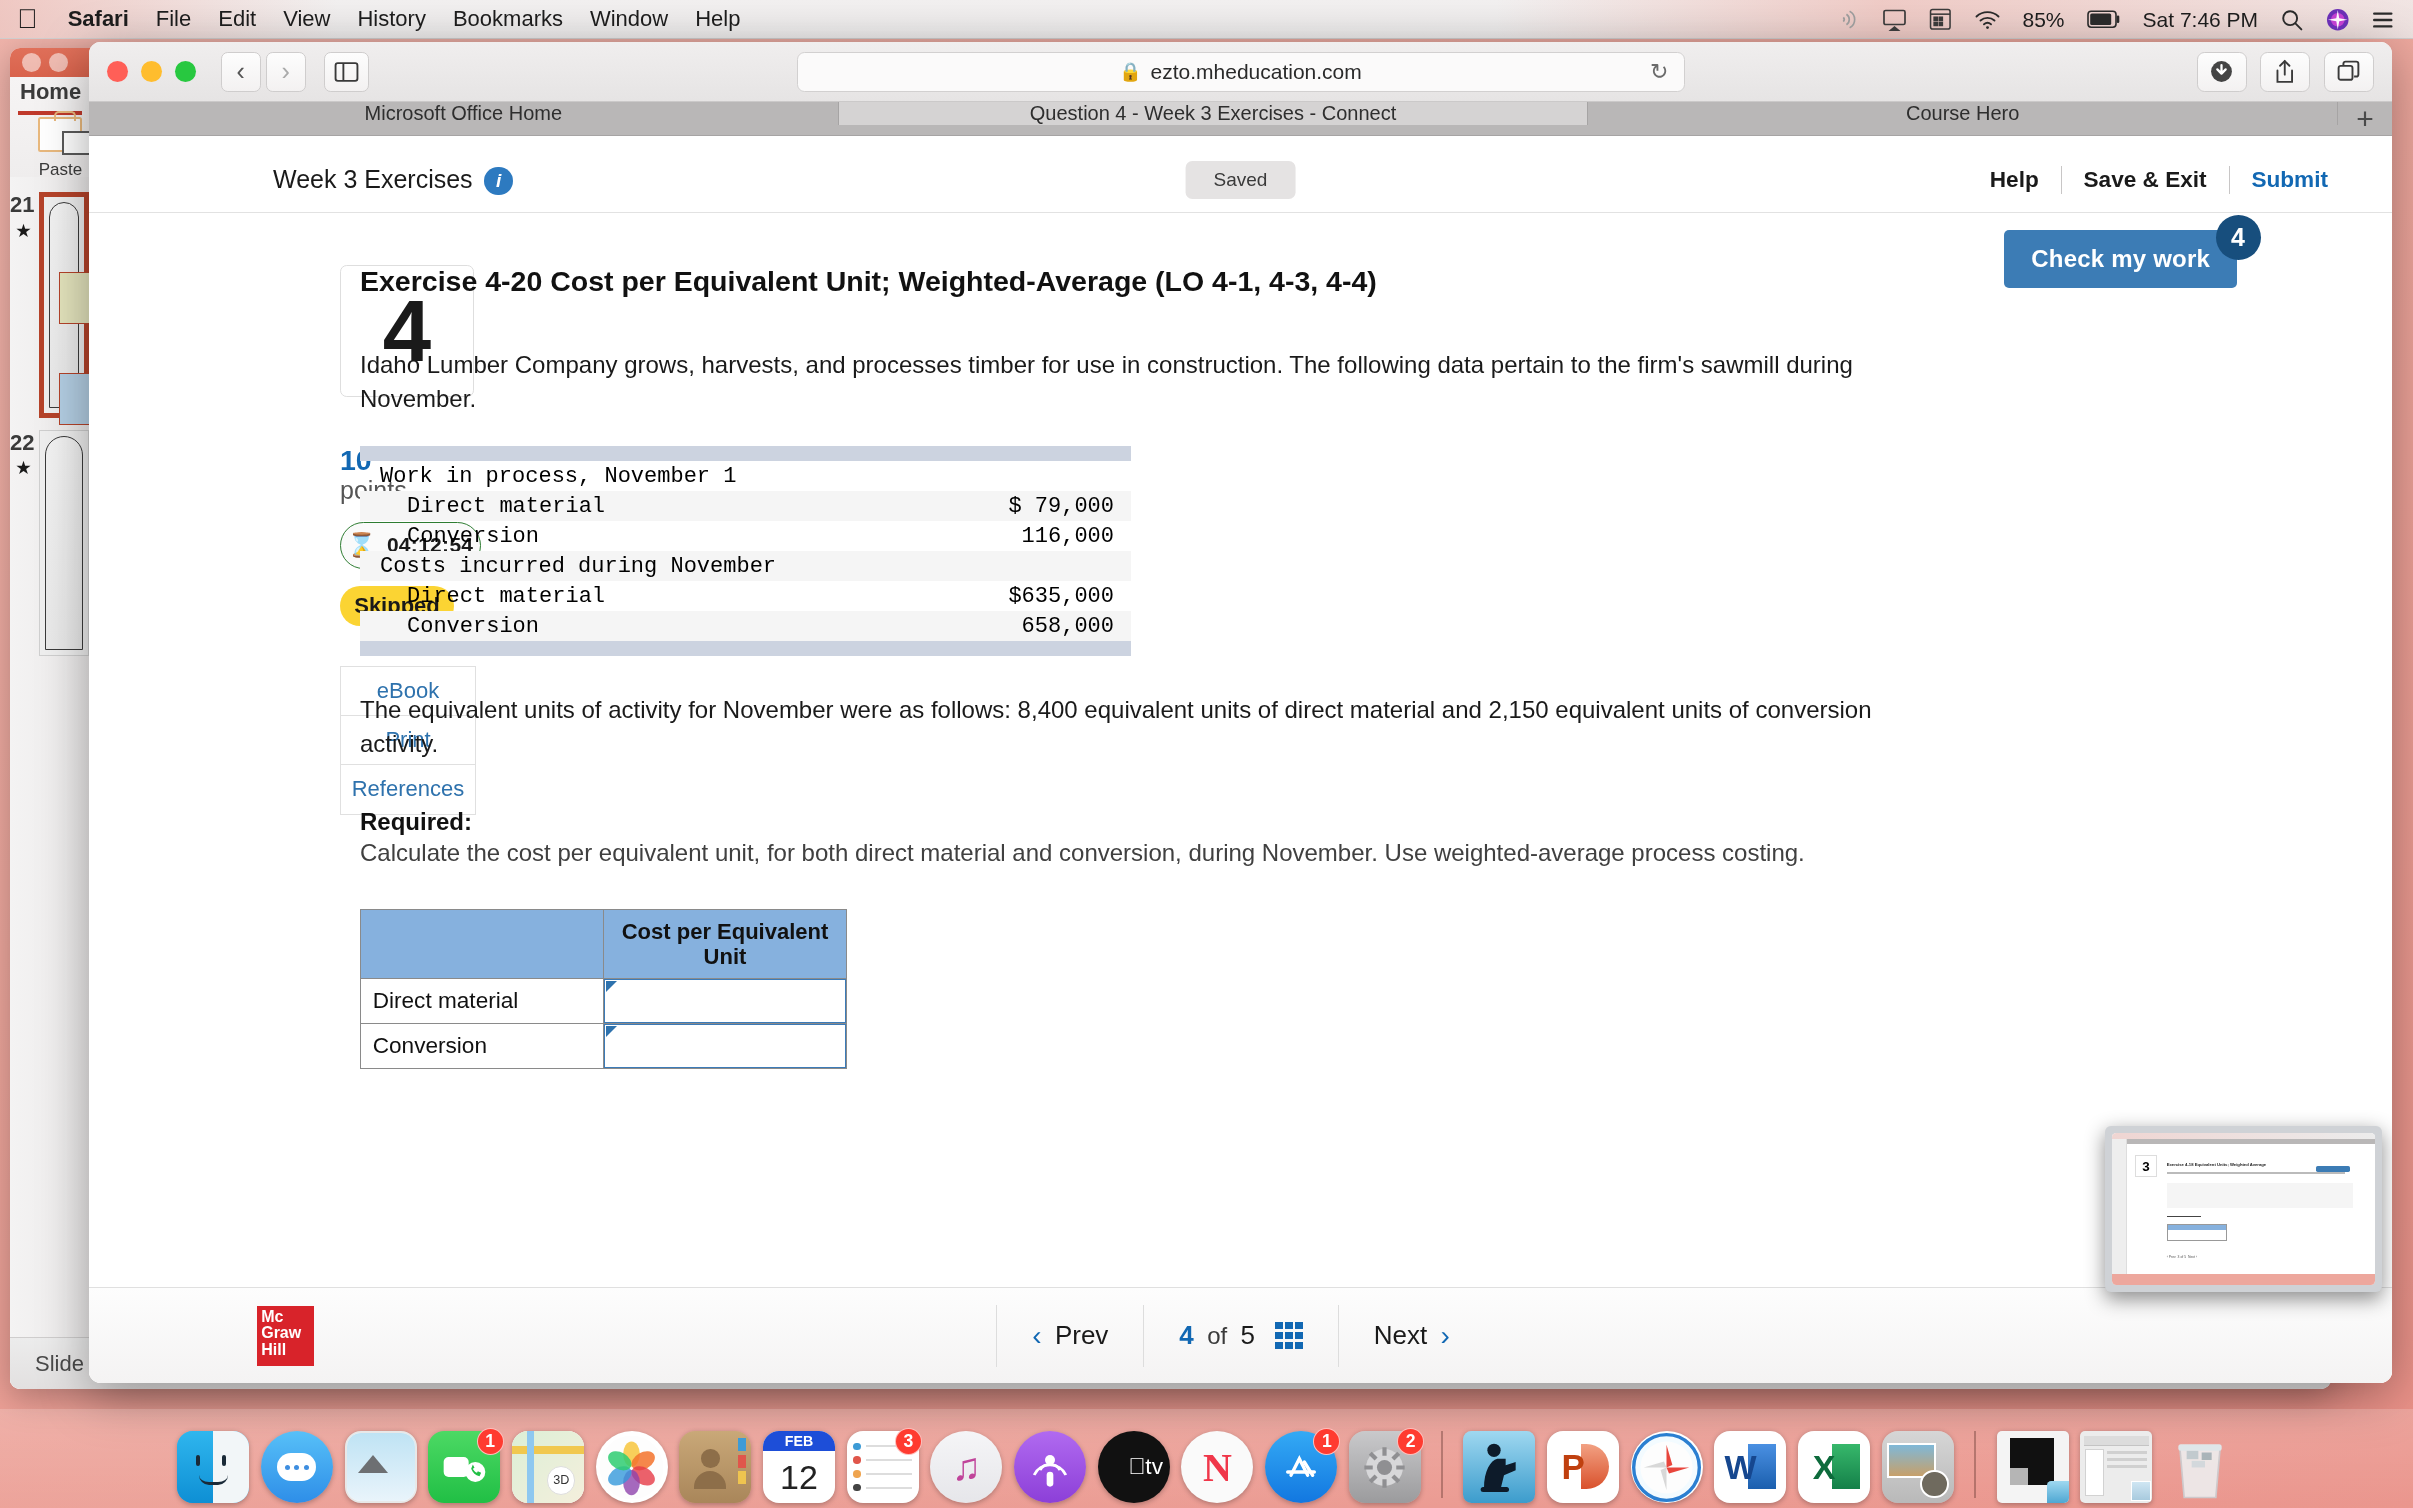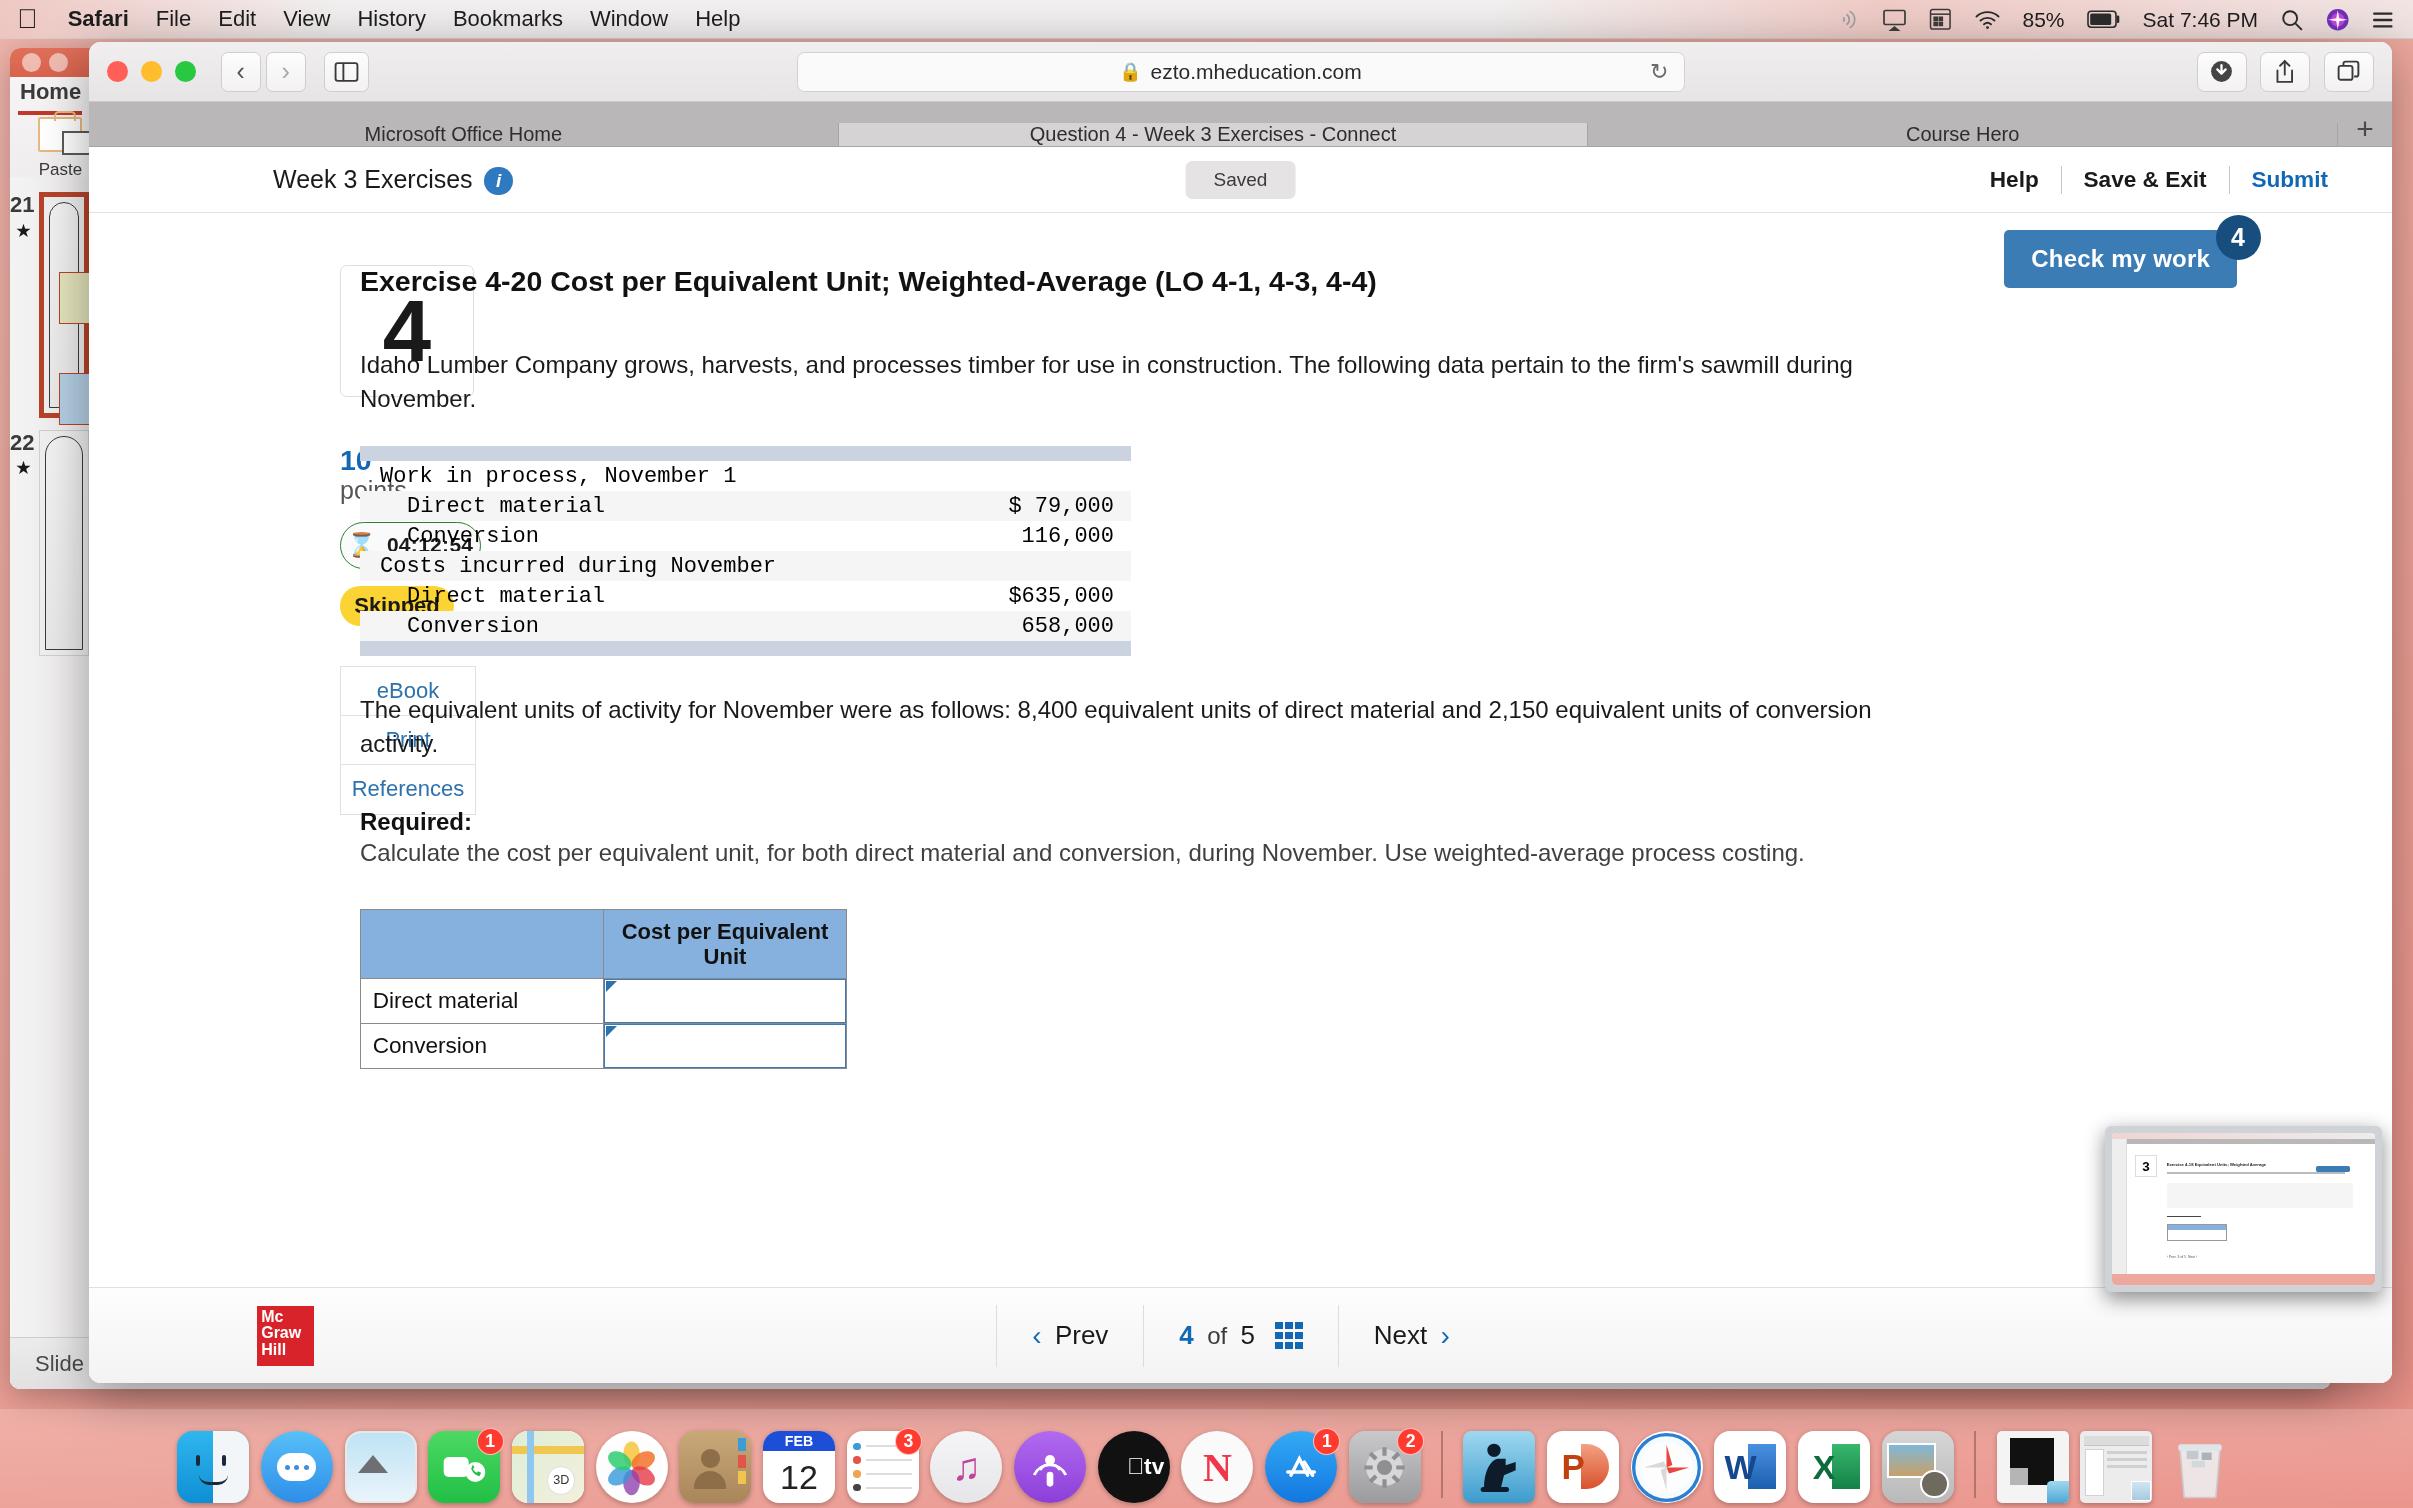--- a/index.html
+++ b/index.html
@@ -133,21 +133,21 @@
   }
   .url-reload { position:absolute; right: 15px; font-size: 22px; color:#6b6b6b;}
   .lock-icon { font-size: 18.4px; color:#6b6b6b; }
   .toolbar-right { position:absolute; right: 18.4px; display:flex; gap: 13.4px; }
   .tb-btn {
     width: 50px; height: 40px; border-radius: 7.5px;
     background: linear-gradient(180deg,#fdfdfd,#f3f1f1); border:0.8px solid #cfcdcd;
     display:flex; align-items:center; justify-content:center;
   }
   .tabstrip {
-    height: 45px; background: #b9b7b7; display:flex; align-items:flex-end;
+    height: 34px; background: #b9b7b7; display:flex; align-items:flex-start;
     border-bottom: 0.8px solid #a6a4a4;
   }
   .tab {
     flex: 1; display:flex; align-items:center; justify-content:center;
     font-size: 20px; color:#2e2e2e;
     border-right: 0.8px solid #a6a4a4;
     background: #b9b7b7;
   }
   .tab.active { background: #d5d3d3; }
   .tab-plus { width: 54px; display:flex; align-items:center; justify-content:center; font-size: 30px; color:#4a4a4a; }
@@ -793,21 +793,21 @@
           <circle cx="24" cy="18" r="6" fill="#fff" stroke="none"></circle>
           <path d="M12 30a14 14 0 0 1 24 0"></path>
           <path d="M5 36a21 21 0 0 1 38 0"></path>
           <rect x="20" y="32" width="8" height="18" rx="4" fill="#fff" stroke="none"></rect>
         </svg>
       </div>
     </div>
 
     <div class="dock-item">
       <div class="di circle" style="background:#111;">
-        <span style="font-size:22.6px;color:#fff;font-weight:700;margin-left:24px;">tv</span>
+        <span style="font-size:22.6px;color:#fff;font-weight:400;margin-left:24px;">tv</span>
       </div>
     </div>
 
     <div class="dock-item">
       <div class="di circle" style="background:#fafafa;">
         <span style="font-size:40px;color:#f0374a;font-weight:bold;font-family:'Liberation Serif',serif;">N</span>
       </div>
     </div>
 
     <div class="dock-item">

